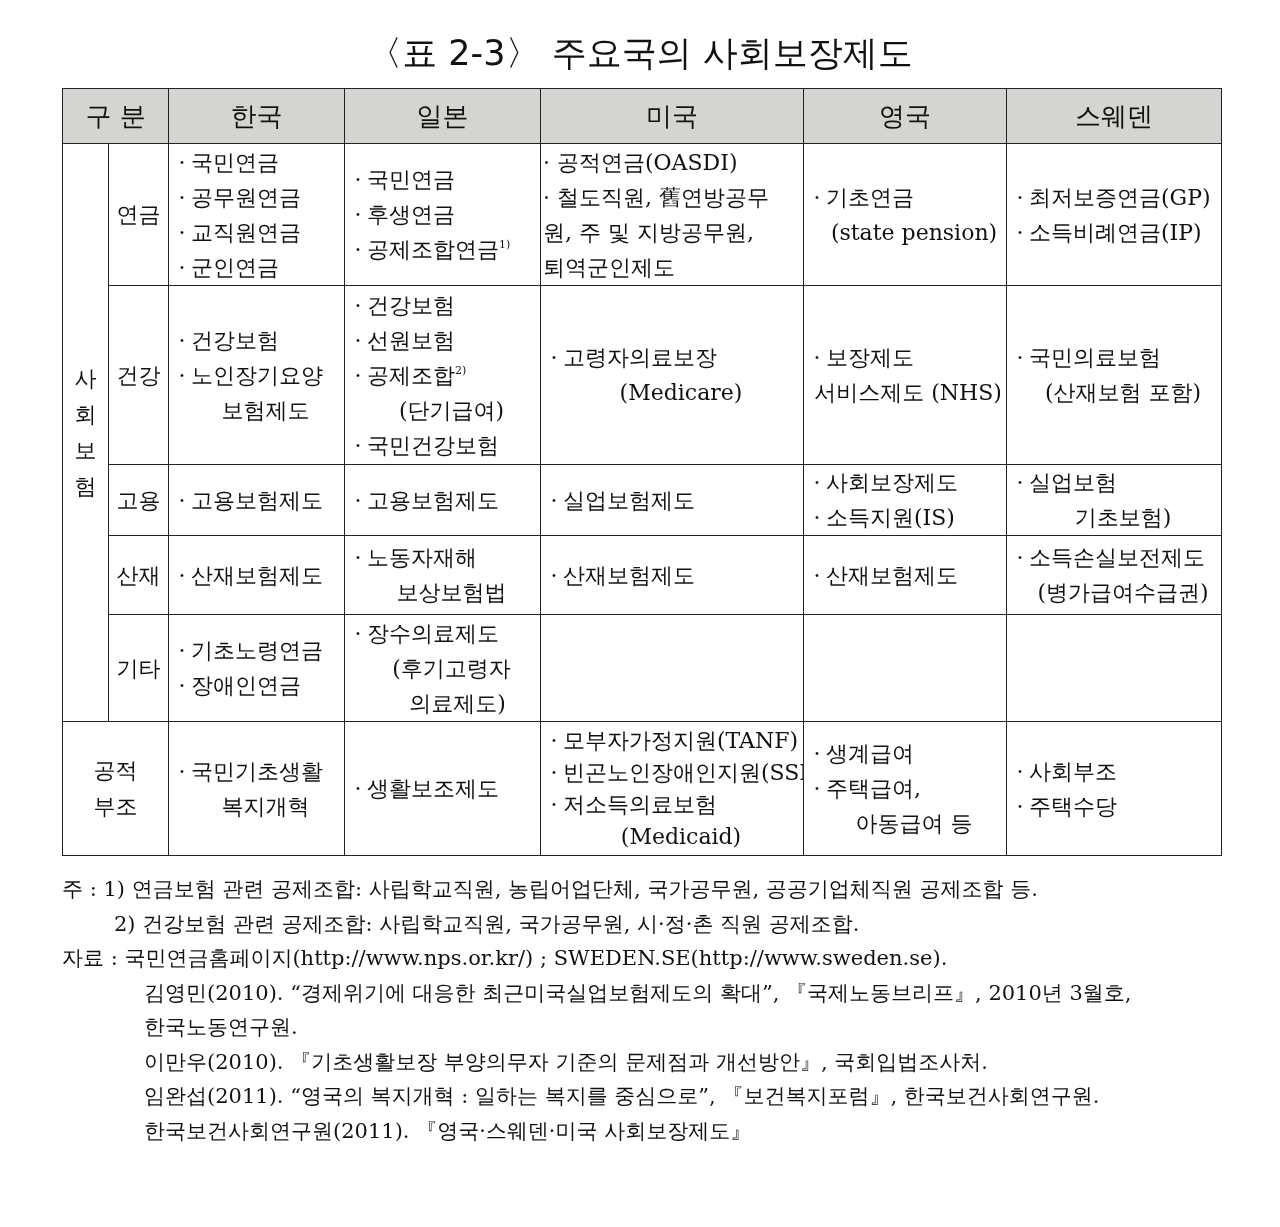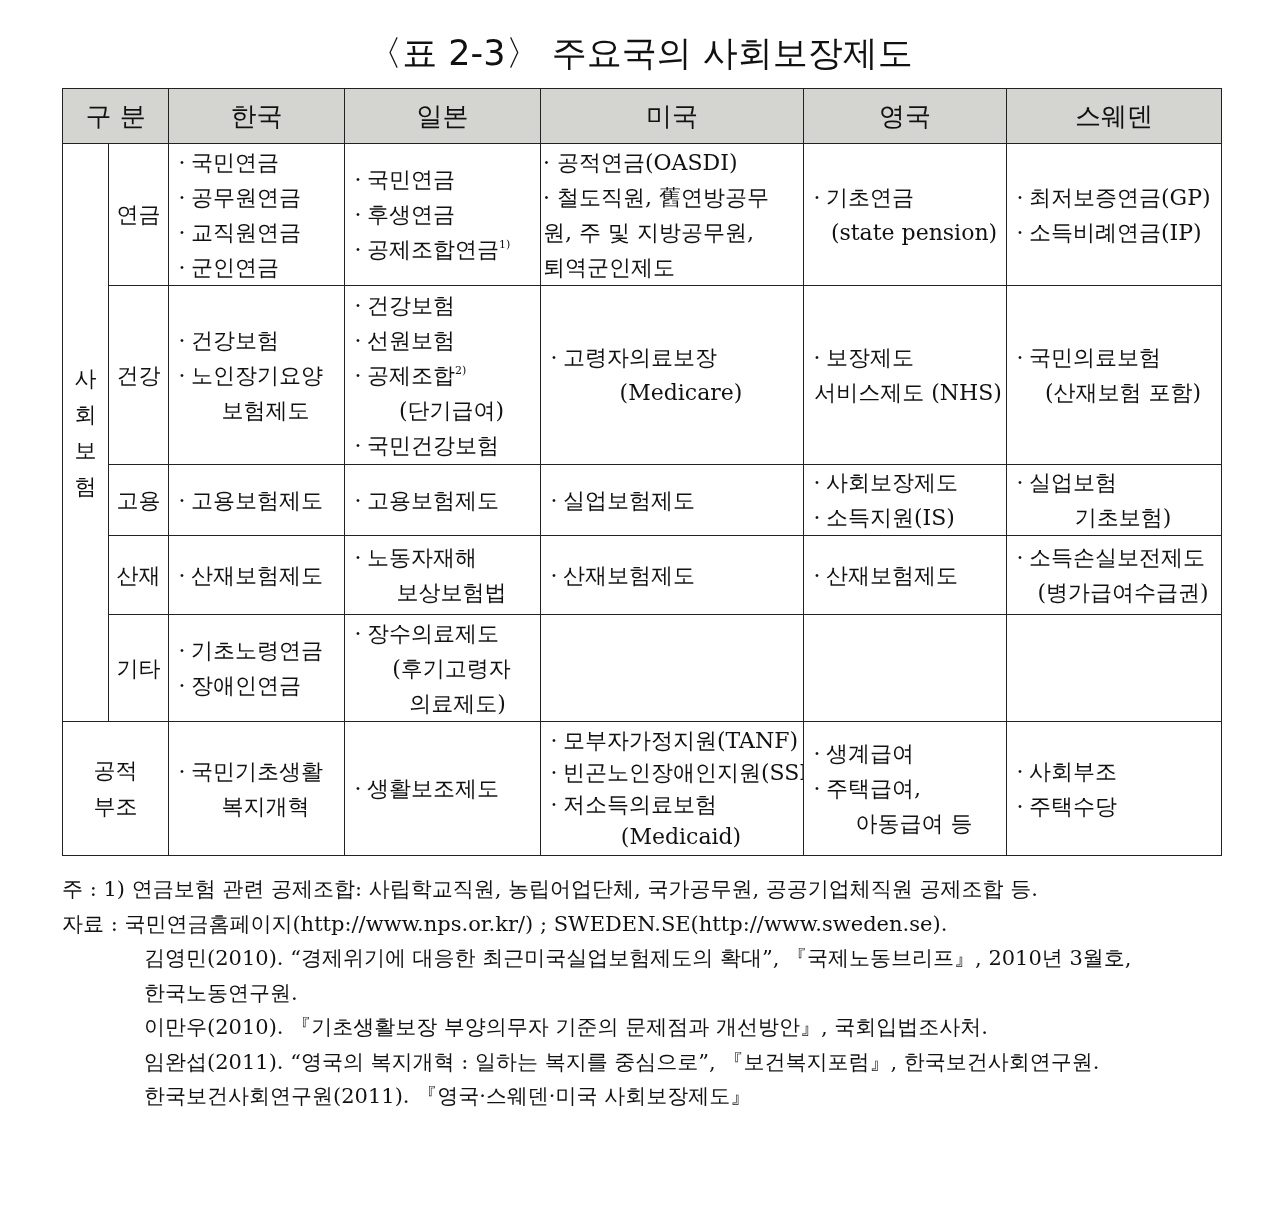--- a/index.html
+++ b/index.html
@@ -225,19 +225,20 @@
       <td>
         <span class="item"><span class="dot">·</span><span>사회부조</span></span>
         <span class="item"><span class="dot">·</span><span>주택수당</span></span>
       </td>
     </tr>
   </tbody>
 </table>
 
 <div class="notes">
   <span class="line">주 : 1) 연금보험 관련 공제조합: 사립학교직원, 농립어업단체, 국가공무원, 공공기업체직원 공제조합 등.</span>
+  <span class="line l-indent1">2) 건강보험 관련 공제조합: 사립학교직원, 국가공무원, 시·정·촌 직원 공제조합.</span>
   <span class="line">자료 : 국민연금홈페이지(http://www.nps.or.kr/) ; SWEDEN.SE(http://www.sweden.se).</span>
   <span class="line l-indent2">김영민(2010). “경제위기에 대응한 최근미국실업보험제도의 확대”, 『국제노동브리프』, 2010년 3월호,</span>
   <span class="line l-indent2">한국노동연구원.</span>
   <span class="line l-indent2">이만우(2010). 『기초생활보장 부양의무자 기준의 문제점과 개선방안』, 국회입법조사처.</span>
   <span class="line l-indent2">임완섭(2011). “영국의 복지개혁 : 일하는 복지를 중심으로”, 『보건복지포럼』, 한국보건사회연구원.</span>
   <span class="line l-indent2">한국보건사회연구원(2011). 『영국·스웨덴·미국 사회보장제도』</span>
 </div>
 
 </body></html>

